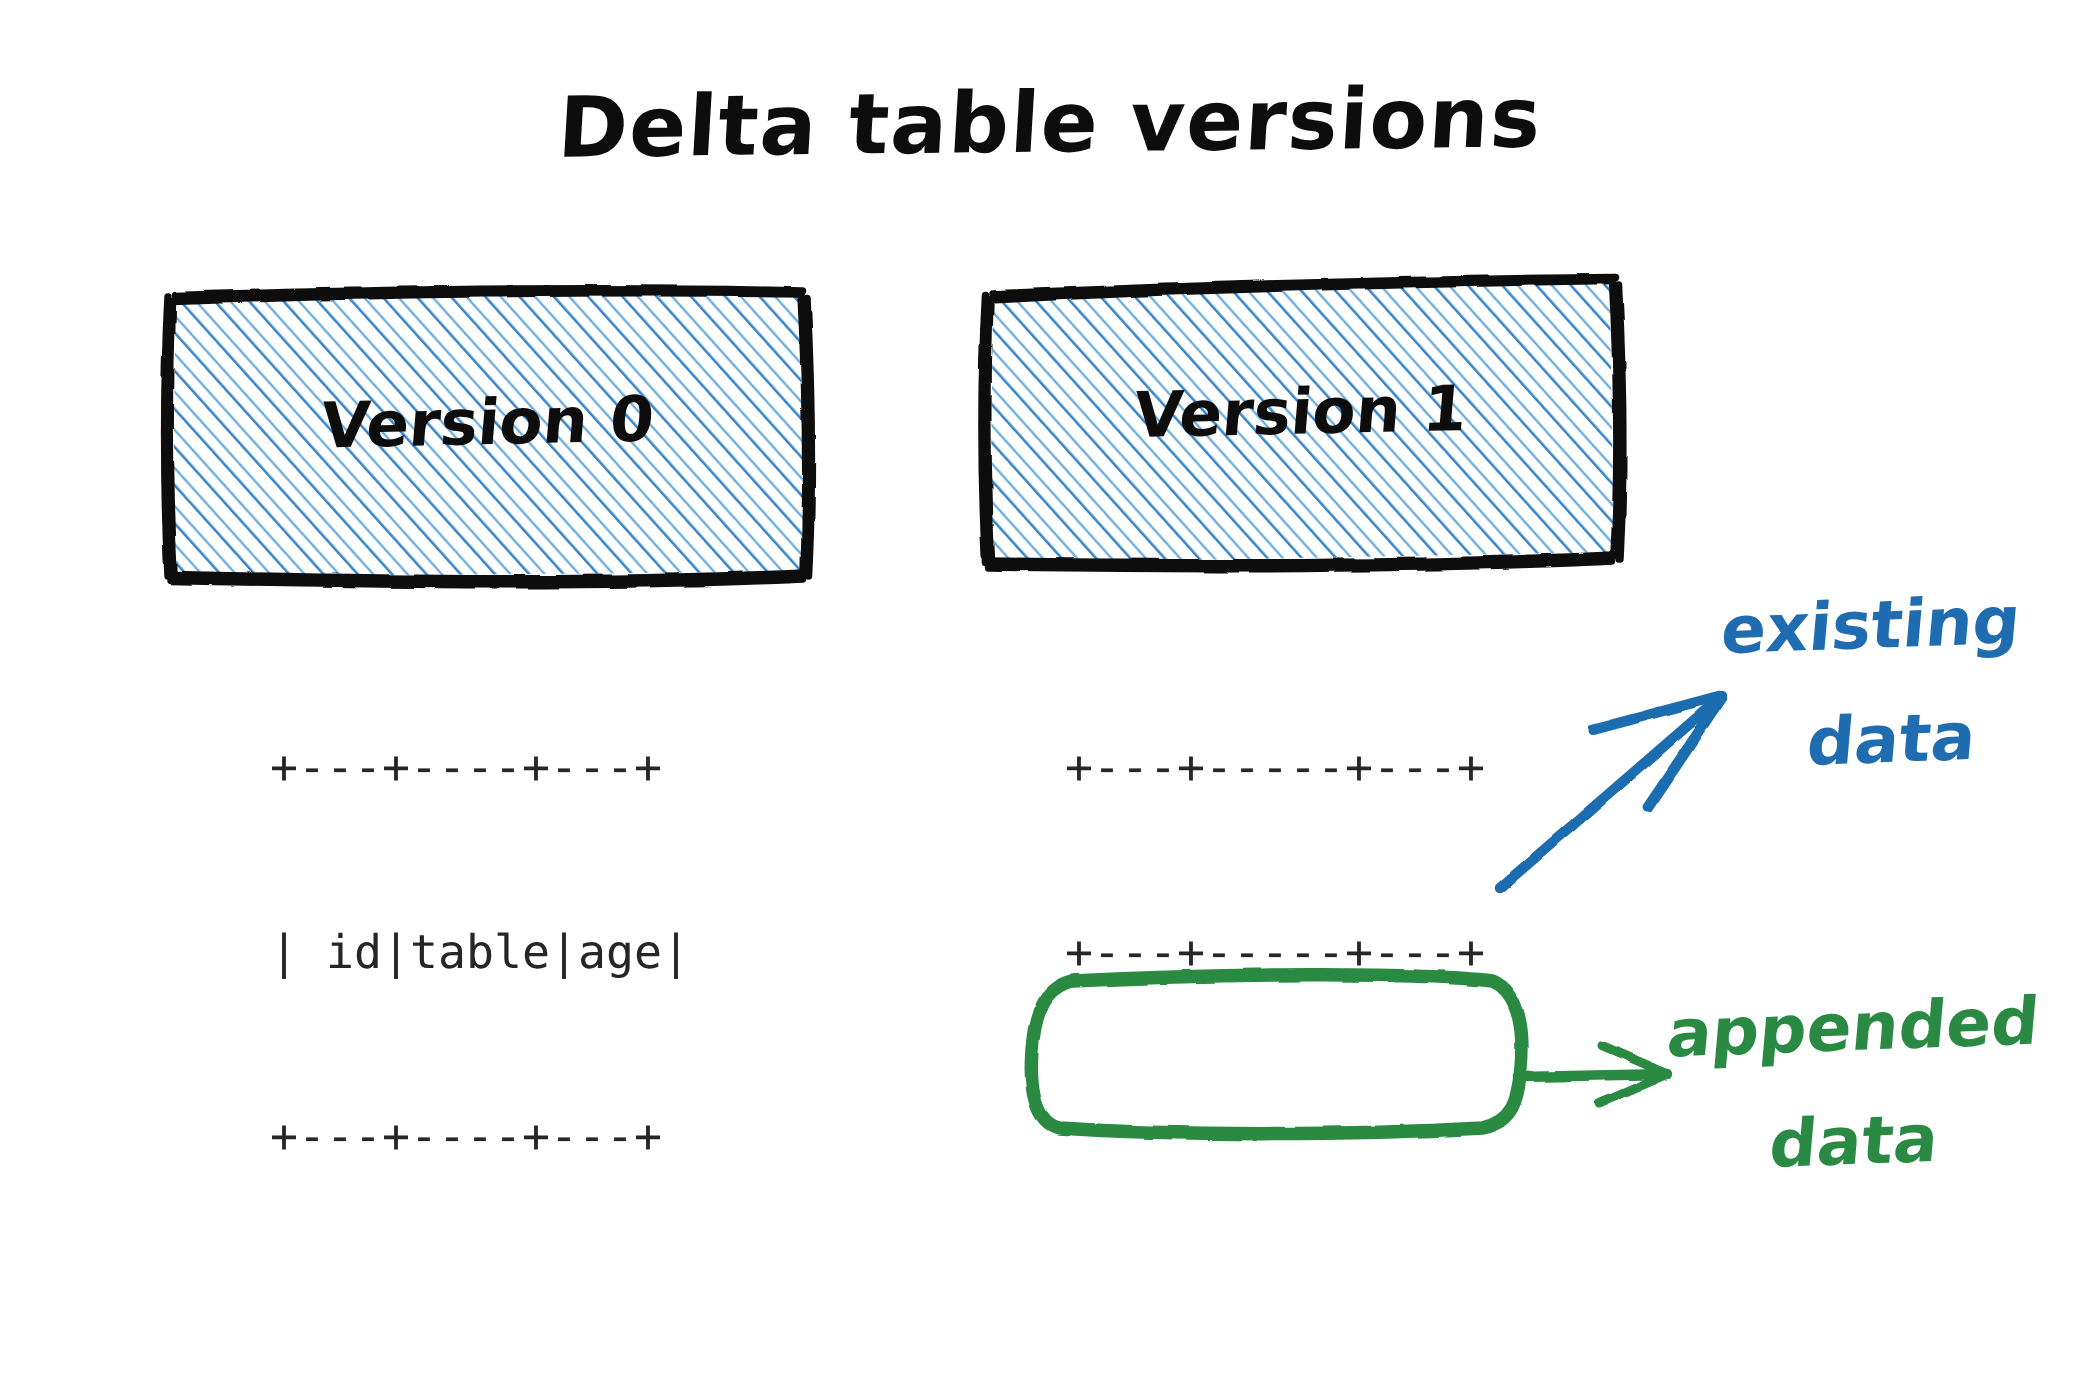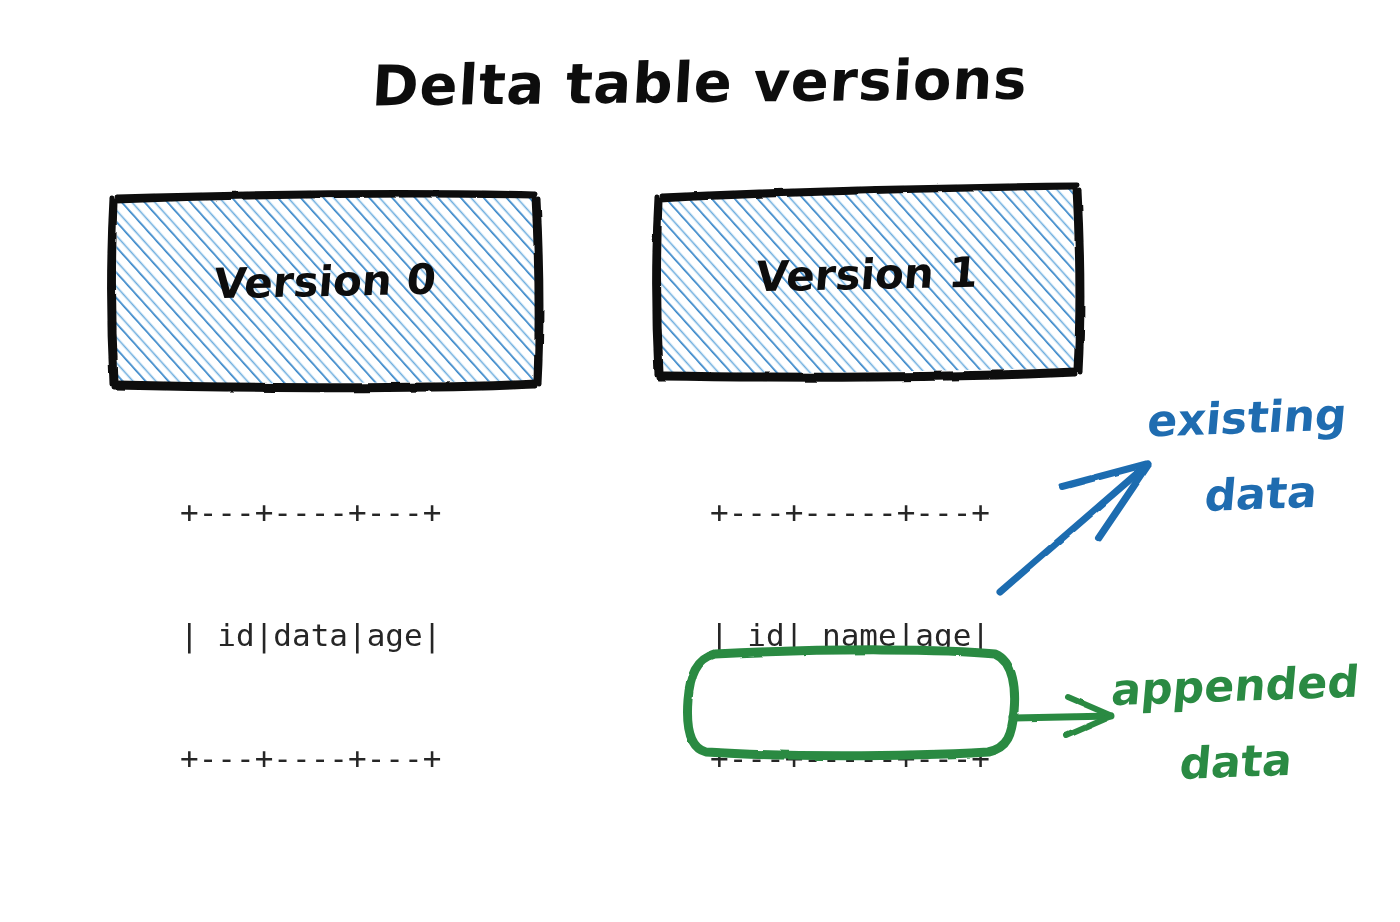--- a/index.html
+++ b/index.html
@@ -142,33 +142,32 @@
         <path d="M 427,194 C 300,200 150,200 11,198"></path>
         <path d="M 13,194 C 10,136 10,72 12,20"></path>
         <path d="M 9,195 C 6,136 6,70 9,17"></path>
       </g>
     </svg>
     <div class="box-label" style="top:70px;">Version 1</div>
   </div>
 
   <div class="ascii-table" style="left:180px; top:410px;">
     <div>+---+----+---+</div>
-    <div>| id|data|age|</div>
+    <div>| id|table|age|</div>
     <div>+---+----+---+</div>
     <span class="spacer"></span>
     
     
     
     
     
   </div>
 
   <div class="ascii-table" style="left:710px; top:410px;">
     <div>+---+-----+---+</div>
-    <div>| id| name|age|</div>
     <div>+---+-----+---+</div>
     <span class="spacer"></span>
     
     
     
     
     
     
   </div>
 

